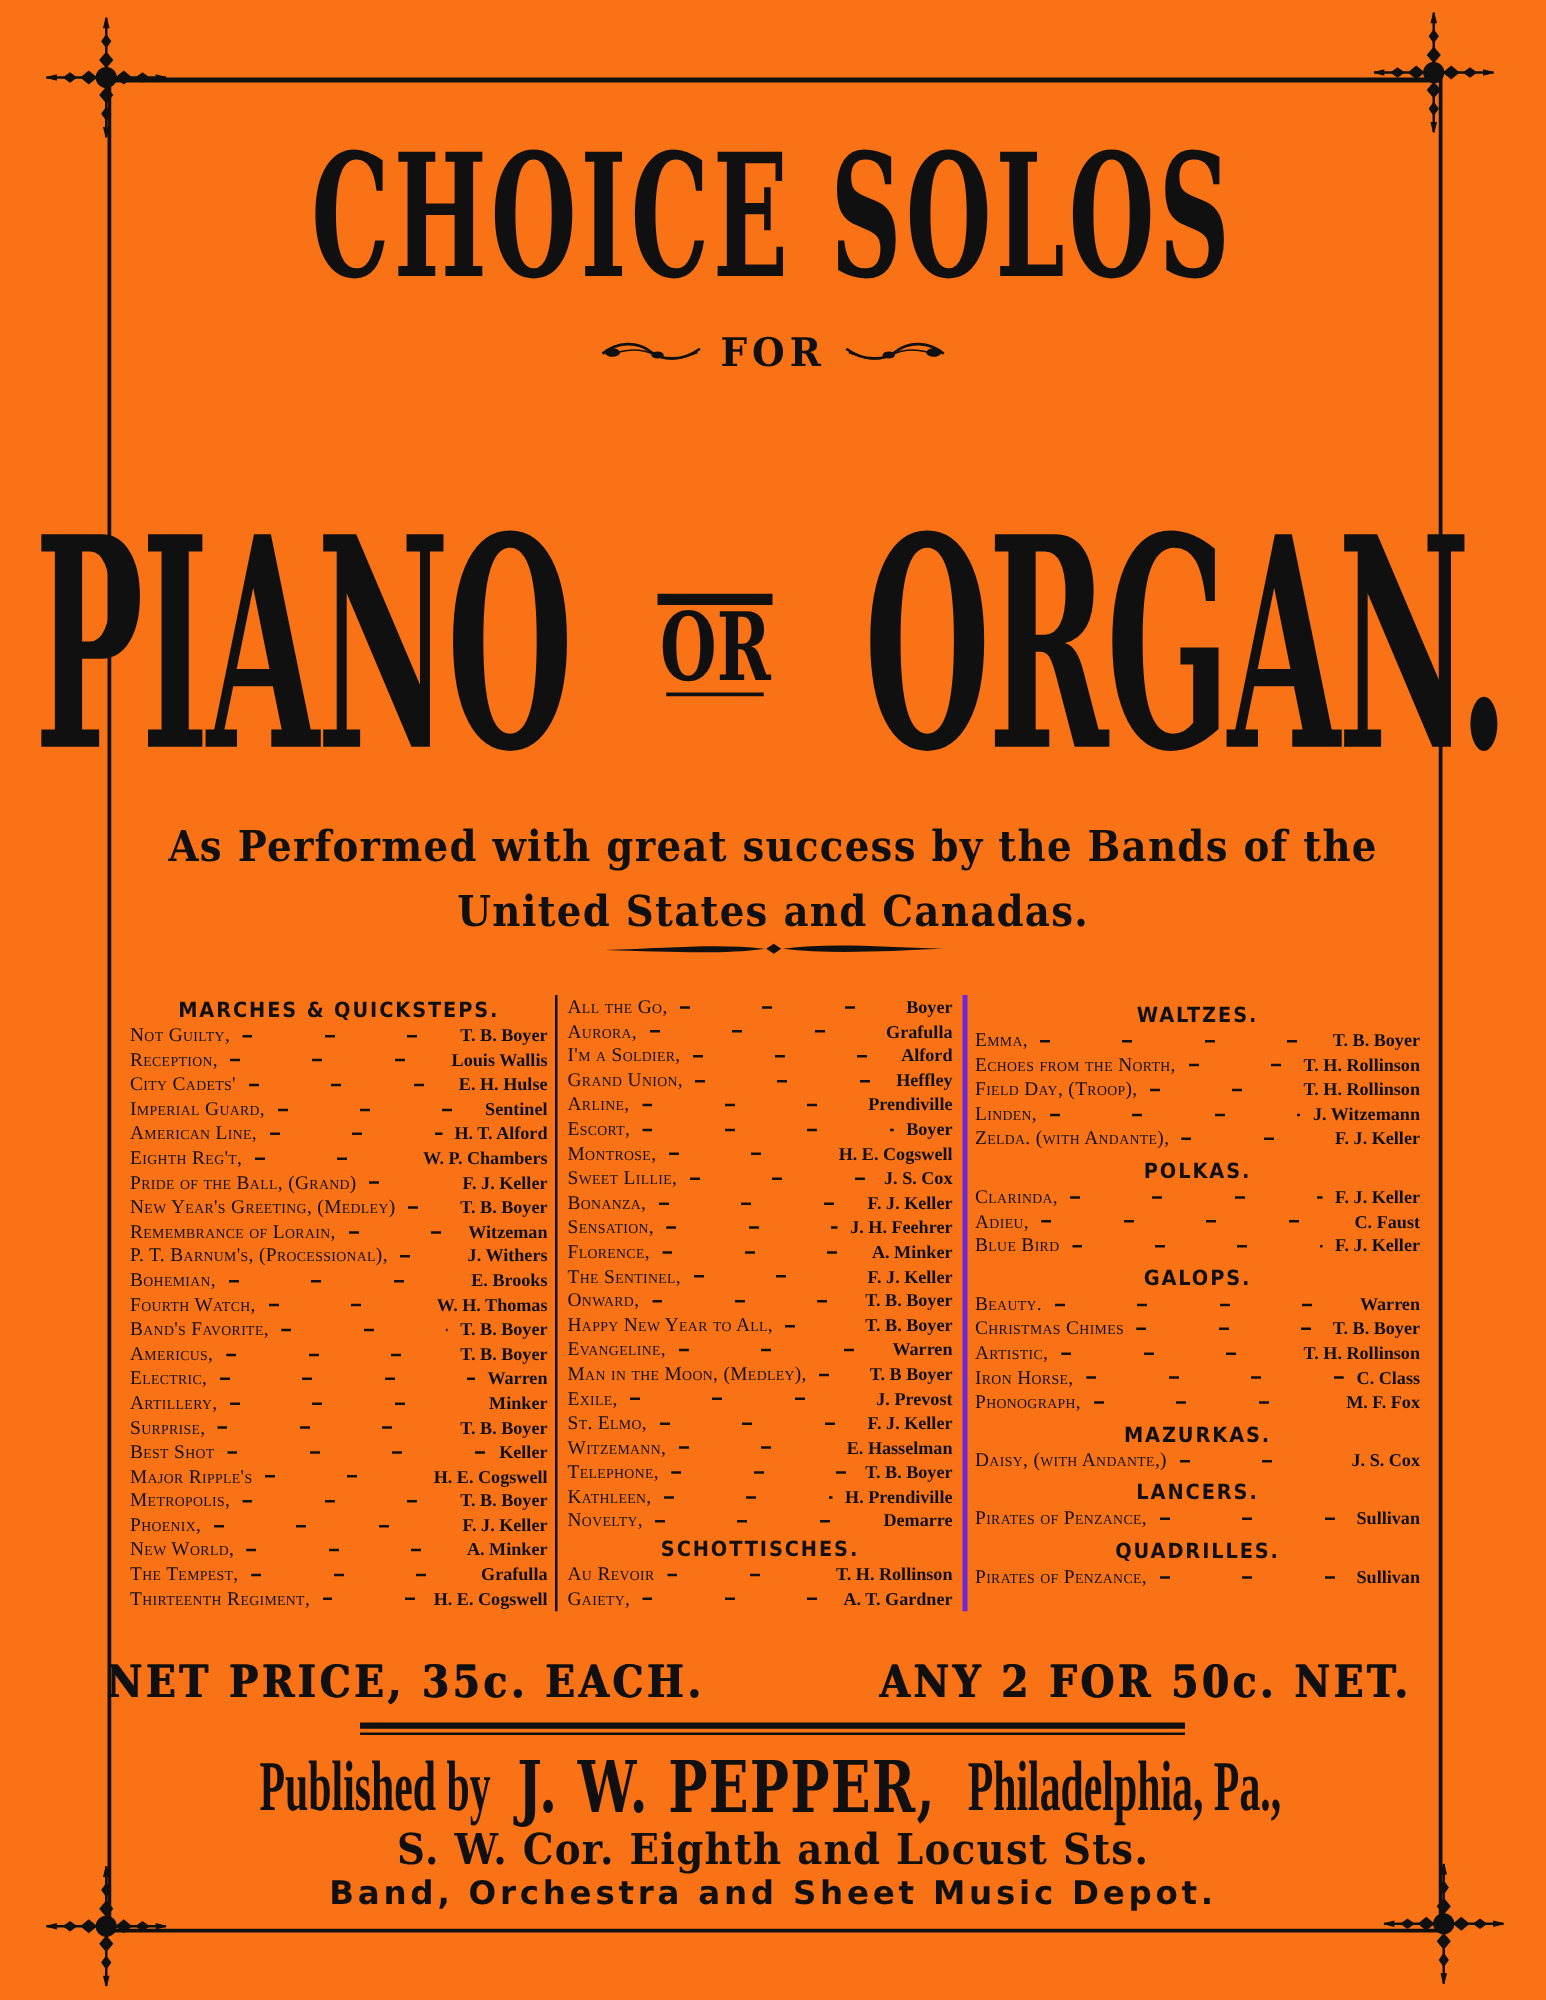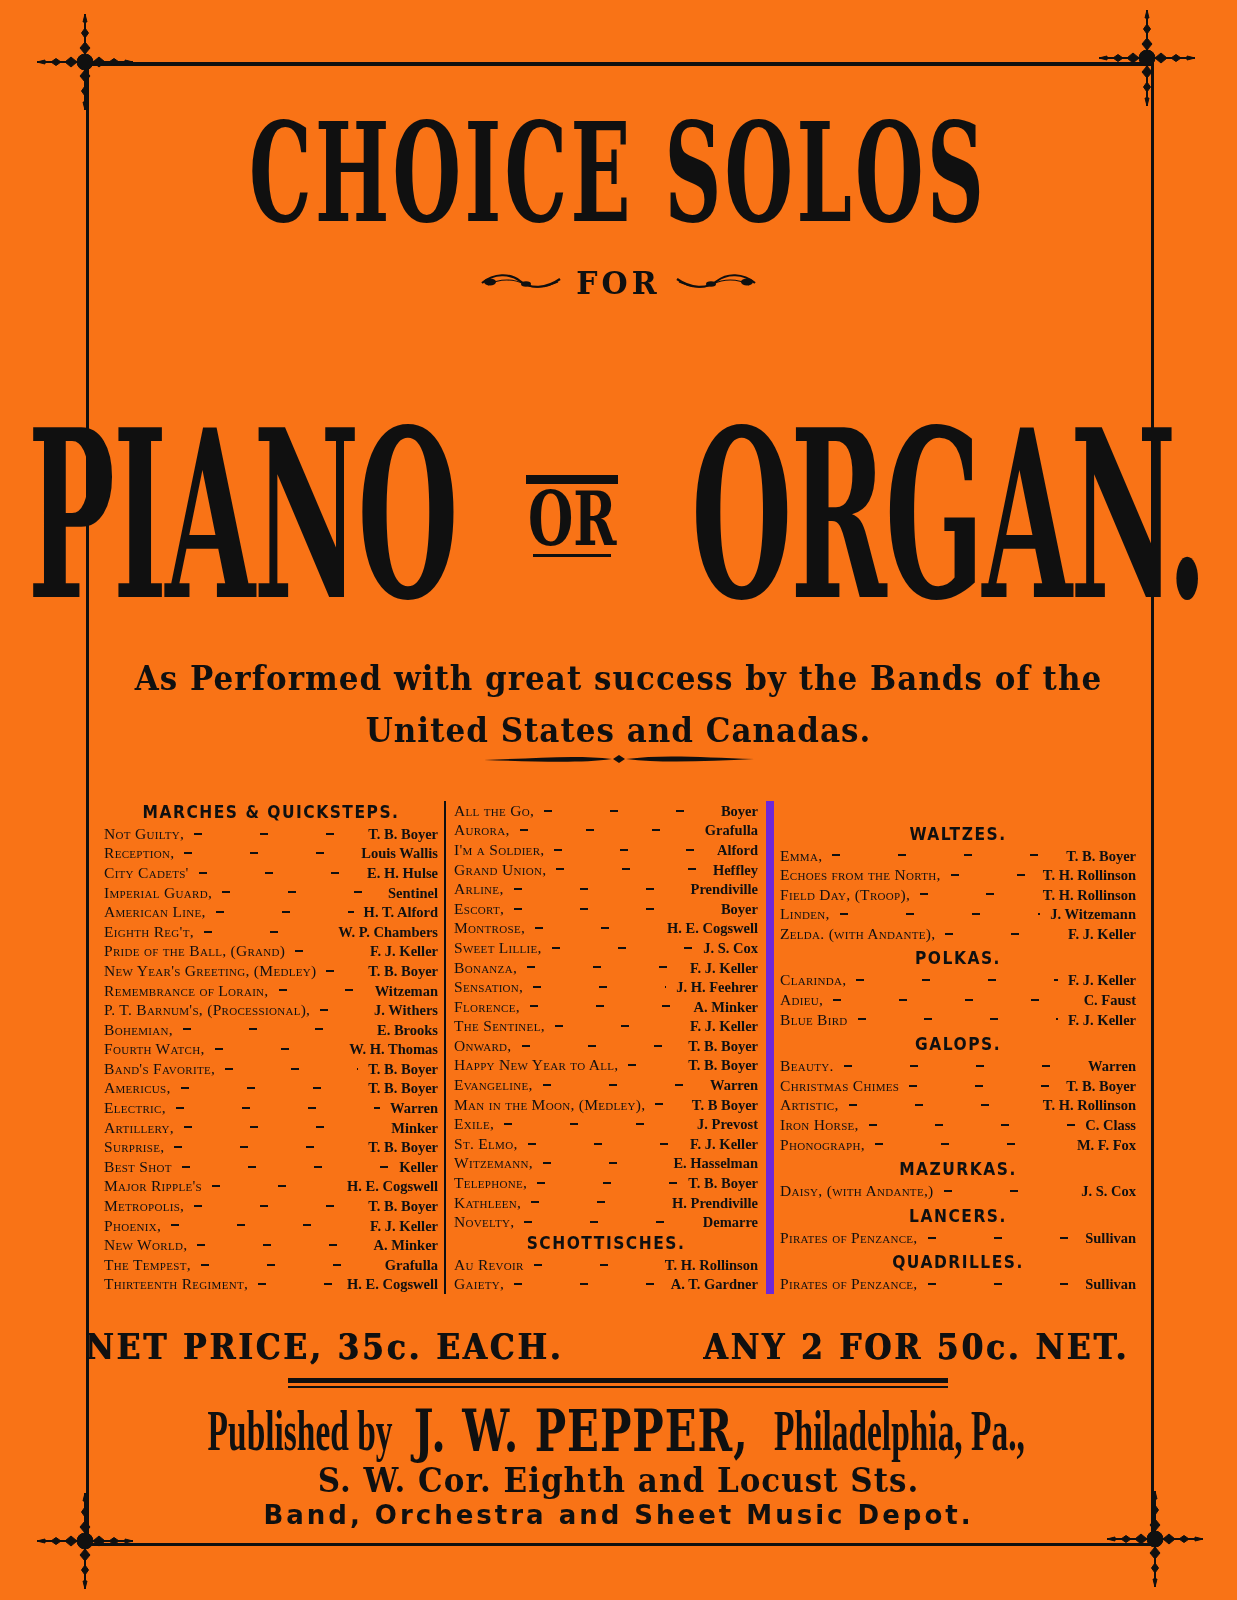--- a/index.html
+++ b/index.html
@@ -61,25 +61,25 @@
   .subtitle{
     position:absolute;left:0;top:628px;width:100%;text-align:center;
     font-family:"DejaVu Serif",serif;font-weight:bold;margin-top:32px;
   }
   .subtitle .line1{font-size:31px;letter-spacing:1px;display:block;transform:scaleY(1.1);}
   .subtitle .line2{font-size:31px;letter-spacing:1px;display:block;margin-top:16px;transform:scaleY(1.1);}
   .sub-divider{position:absolute;left:0;top:752px;width:100%;display:flex;justify-content:center;}
   
   .lists{
     position:absolute;left:98px;top:796px;width:1044px;height:498px;
-    display:flex;align-items:flex-end;
+    display:flex;align-items:flex-start;
   }
   .col{padding:0 6px;box-sizing:border-box;}
   .col1{width:346px;}
-  .col2{width:330px;border-left:2px solid #101010;border-right:8px solid #6d28d9;padding:0 8px;}
+  .col2{width:330px;border-left:2px solid #101010;border-right:4px solid #6d28d9;padding:0 8px;}
   .col3{width:368px;}
   .col-header{
     font-family:"DejaVu Sans",sans-serif;font-weight:bold;font-size:15.5px;
     letter-spacing:1.5px;text-align:center;margin:3px 0 2px 0;
     transform:scaleY(1.08);
   }
   .col3 .col-header{margin-top:7px;}
   .row{
     display:flex;align-items:baseline;height:19.6px;line-height:19.6px;
     font-size:15.5px;white-space:nowrap;

